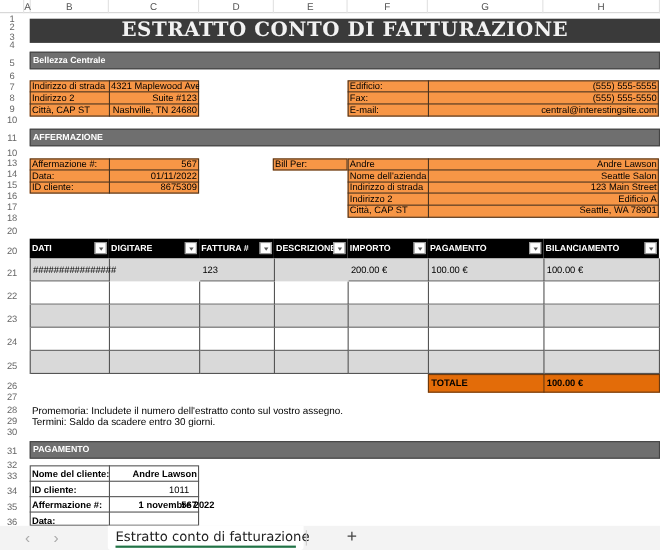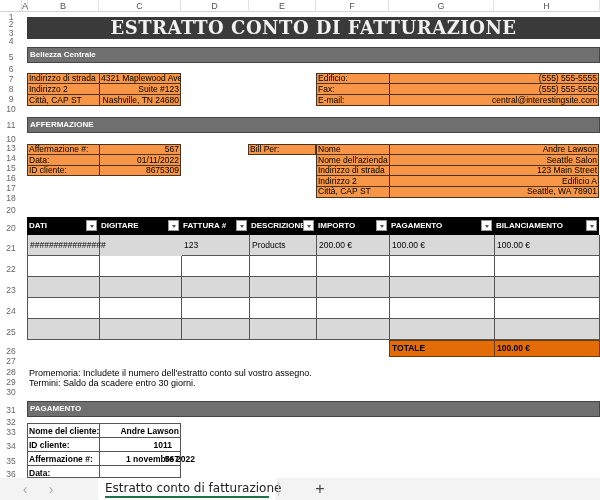--- a/index.html
+++ b/index.html
@@ -118,21 +118,21 @@
 
 <div class="abs org ob" style="left:248px;top:144px;width:68px;height:11px"></div>
 <div class="cell" style="left:248px;top:145px;width:68px">Bill Per:</div>
 
 <div class="abs org ob" style="left:316px;top:144px;width:283px;height:54px"></div>
 <div class="abs" style="left:389px;top:144px;width:1px;height:54px;background:#4a3420"></div>
 <div class="abs" style="left:316px;top:154px;width:283px;height:1px;background:#4a3420"></div>
 <div class="abs" style="left:316px;top:165px;width:283px;height:1px;background:#4a3420"></div>
 <div class="abs" style="left:316px;top:175px;width:283px;height:1px;background:#4a3420"></div>
 <div class="abs" style="left:316px;top:186px;width:283px;height:1px;background:#4a3420"></div>
-<div class="cell" style="left:316px;top:145px;width:73px">Nome</div>
+<div class="cell" style="left:316px;top:145px;width:73px">Andre</div>
 <div class="cell" style="left:316px;top:156px;width:73px">Nome dell'azienda</div>
 <div class="cell" style="left:316px;top:166px;width:73px">Indirizzo di strada</div>
 <div class="cell" style="left:316px;top:177px;width:73px">Indirizzo 2</div>
 <div class="cell" style="left:316px;top:187px;width:73px">Città, CAP ST</div>
 <div class="cell r" style="left:389px;top:145px;width:210px">Andre Lawson</div>
 <div class="cell r" style="left:389px;top:156px;width:210px">Seattle Salon</div>
 <div class="cell r" style="left:389px;top:166px;width:210px">123 Main Street</div>
 <div class="cell r" style="left:389px;top:177px;width:210px">Edificio A</div>
 <div class="cell r" style="left:389px;top:187px;width:210px">Seattle, WA 78901</div>
 
@@ -141,21 +141,20 @@
   <div class="th" style="left:99px;width:82px"><span>DIGITARE</span><span class="dd"></span></div>
   <div class="th" style="left:181px;width:68px"><span>FATTURA #</span><span class="dd"></span></div>
   <div class="th" style="left:249px;width:67px"><span>DESCRIZIONE</span><span class="dd"></span></div>
   <div class="th" style="left:316px;width:73px"><span>IMPORTO</span><span class="dd"></span></div>
   <div class="th" style="left:389px;width:105px"><span>PAGAMENTO</span><span class="dd"></span></div>
   <div class="th" style="left:494px;width:105px"><span>BILANCIAMENTO</span><span class="dd"></span></div>
 
   <div class="tr gray" style="top:235px;border-left:1px solid #555">
     <div class="td" style="left:0;width:72px">################</div>
     <div class="td" style="left:154px;width:68px">123</div>
-    <div class="td" style="left:222px;width:67px">Products</div>
     <div class="td" style="left:289px;width:73px">200.00 €</div>
     <div class="td" style="left:362px;width:105px">100.00 €</div>
     <div class="td" style="left:467px;width:105px">100.00 €</div>
   </div>
   <div class="tr white" style="top:256px;border-left:1px solid #555">
     <div class="td" style="left:0;width:72px"></div>
     <div class="td" style="left:72px;width:82px"></div>
     <div class="td" style="left:154px;width:68px"></div>
     <div class="td" style="left:222px;width:67px"></div>
     <div class="td" style="left:289px;width:73px"></div>
@@ -204,21 +203,21 @@
 <div class="abs" style="left:27px;top:423px;width:154px;height:55px;border:1px solid #555;background:#fff;overflow:hidden"></div>
 <div class="abs" style="left:99px;top:423px;width:1px;height:55px;background:#555"></div>
 <div class="abs" style="left:27px;top:437px;width:154px;height:1px;background:#555"></div>
 <div class="abs" style="left:27px;top:451px;width:154px;height:1px;background:#555"></div>
 <div class="abs" style="left:27px;top:465px;width:154px;height:1px;background:#555"></div>
 <div class="cell" style="left:27px;top:427px;width:72px;font-weight:bold">Nome del cliente:</div>
 <div class="cell" style="left:27px;top:441px;width:72px;font-weight:bold">ID cliente:</div>
 <div class="cell" style="left:27px;top:455px;width:72px;font-weight:bold">Affermazione #:</div>
 <div class="cell" style="left:27px;top:469px;width:72px;font-weight:bold">Data:</div>
 <div class="cell r" style="left:99px;top:427px;width:82px;font-weight:bold">Andre Lawson</div>
-<div class="cell r" style="left:99px;top:441px;width:75px;font-weight:bold">1011</div>
+<div class="cell r" style="left:99px;top:441px;width:75px;font-weight:normal">1011</div>
 <div class="cell r" style="left:99px;top:455px;width:82px;font-weight:bold">567</div>
 <div class="cell r" style="left:99px;top:455px;width:98px;font-weight:bold">1 novembre 2022</div>
 
 <div class="tabbar">
   <div class="abs" style="left:18px;top:2px;width:14px;height:18px;color:#aaa;font-size:14px;line-height:18px;text-align:center">‹</div>
   <div class="abs" style="left:44px;top:2px;width:14px;height:18px;color:#aaa;font-size:14px;line-height:18px;text-align:center">›</div>
   <div class="abs" style="left:98px;top:0;width:178px;height:22px;background:#fff;border-radius:0 0 3px 3px">
     <div style="position:absolute;left:7px;top:2px;font-family:'DejaVu Sans',sans-serif;font-size:12px;line-height:16px;color:#222;white-space:nowrap">Estratto conto di fatturazione</div>
     <div style="position:absolute;left:7px;right:7px;bottom:2px;height:2px;background:#217346"></div>
   </div>

